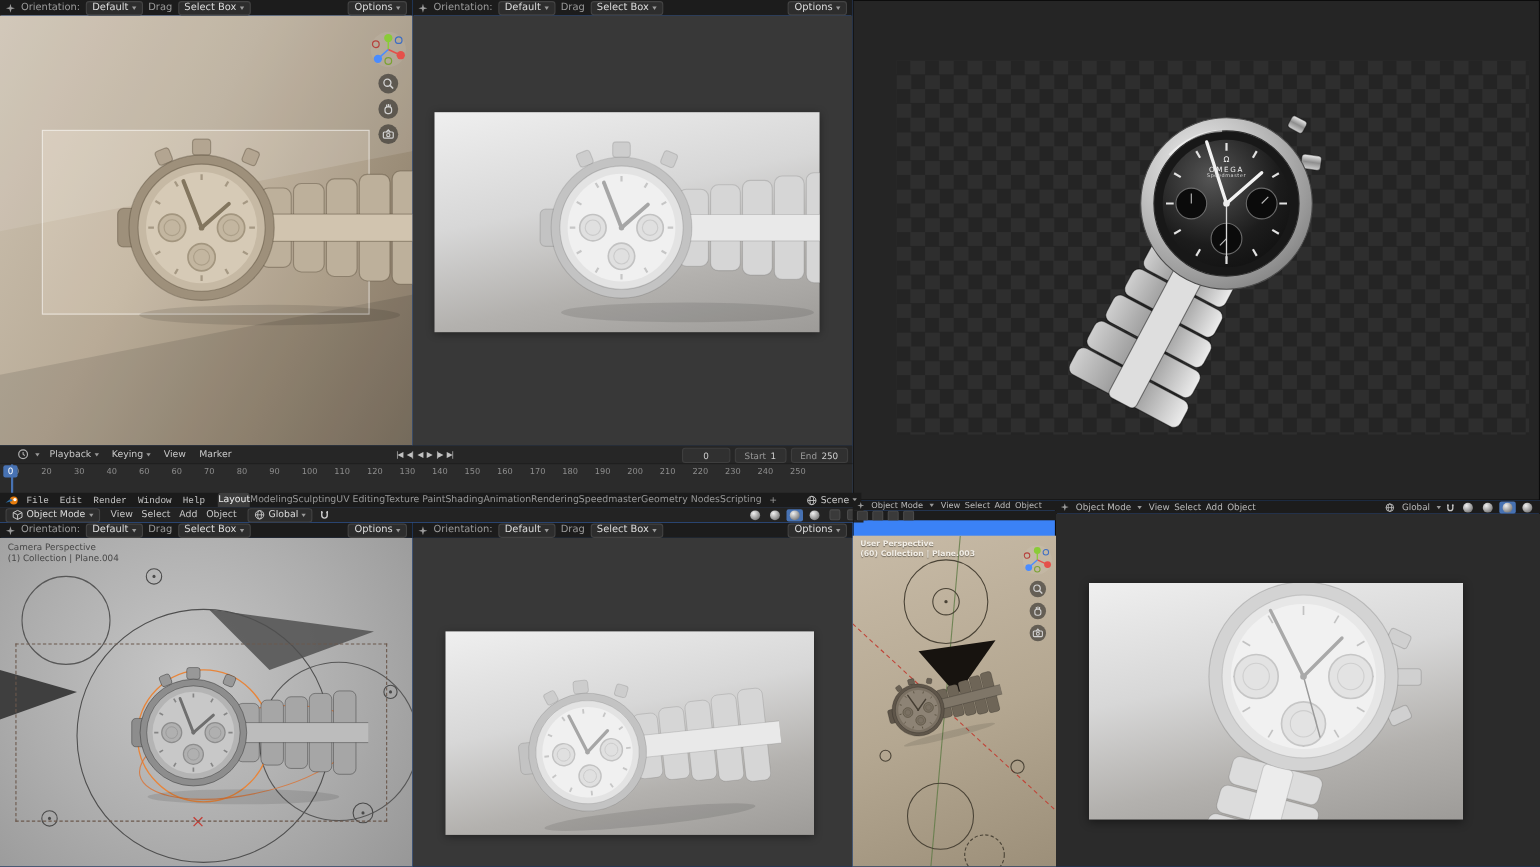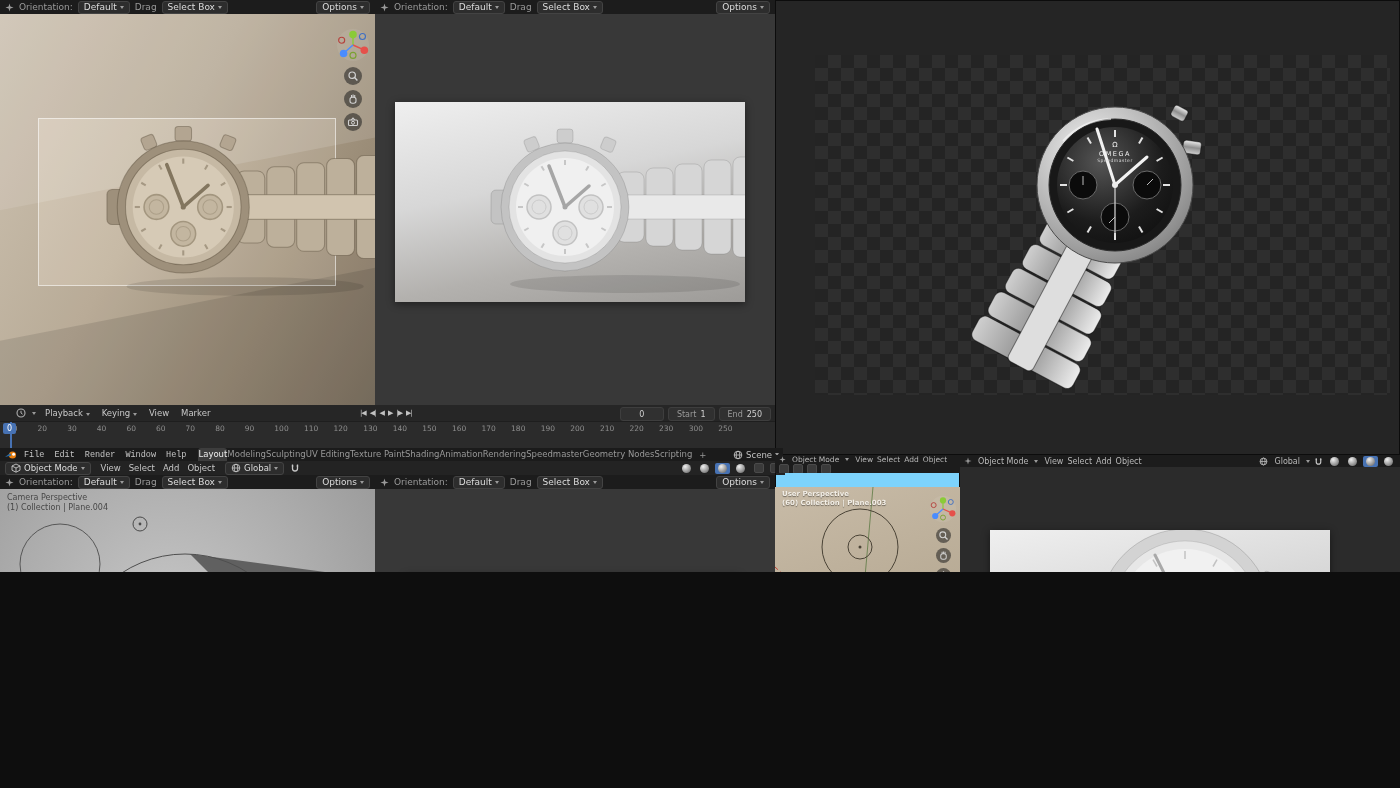--- a/index.html
+++ b/index.html
@@ -1,16 +1,16 @@
 <!DOCTYPE html>
 <html lang="en"><head>
 <meta charset="utf-8">
 <style>
   html,body{margin:0;padding:0;background:#0e0e0e;}
-  #app{position:relative;width:1400px;height:572px;background:#7dd3fc;overflow:hidden;
+  #app{position:relative;width:1400px;height:788px;background:#3b82f6;overflow:hidden;
        font-family:"DejaVu Sans","Liberation Sans",sans-serif;color:#c8c8c8;
        -webkit-font-smoothing:antialiased;}
   .panel{position:absolute;overflow:hidden;box-shadow:inset 0 0 0 1px #0c0c0c;}
   
   .vp-header{position:absolute;left:0;top:0;right:0;height:14px;background:#1c1c1c;
              display:flex;align-items:center;gap:5px;padding:0 5px;font-size:9px;color:#bdbdbd;z-index:6;}
   .hdr-btn{display:inline-flex;align-items:center;gap:3px;background:#2d2d2d;border:1px solid #434343;
            border-radius:3px;padding:0 5px;height:11px;line-height:10px;color:#dcdcdc;white-space:nowrap;}
   .hdr-label{color:#9a9a9a;white-space:nowrap;}
   .hdr-menu{padding:0 3px;white-space:nowrap;}
@@ -423,21 +423,21 @@
           <span class="tick">140</span>
           <span class="tick">150</span>
           <span class="tick">160</span>
           <span class="tick">170</span>
           <span class="tick">180</span>
           <span class="tick">190</span>
           <span class="tick">200</span>
           <span class="tick">210</span>
           <span class="tick">220</span>
           <span class="tick">230</span>
-          <span class="tick">300</span>
+          <span class="tick">240</span>
           <span class="tick">250</span>
         </div>
       <div id="playhead-line"></div>
       <span id="playhead-pill">0</span>
     </div>
   </div>
 
   <div id="topbar">
     <svg width="14" height="10">
         <use href="#sym-blender"></use>

